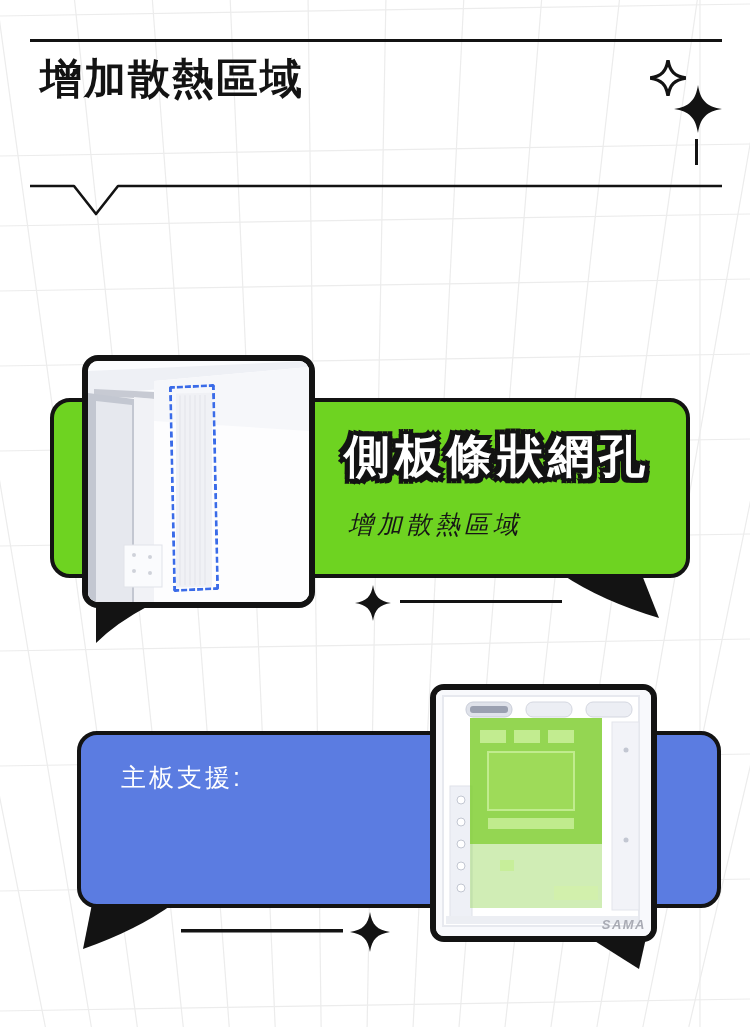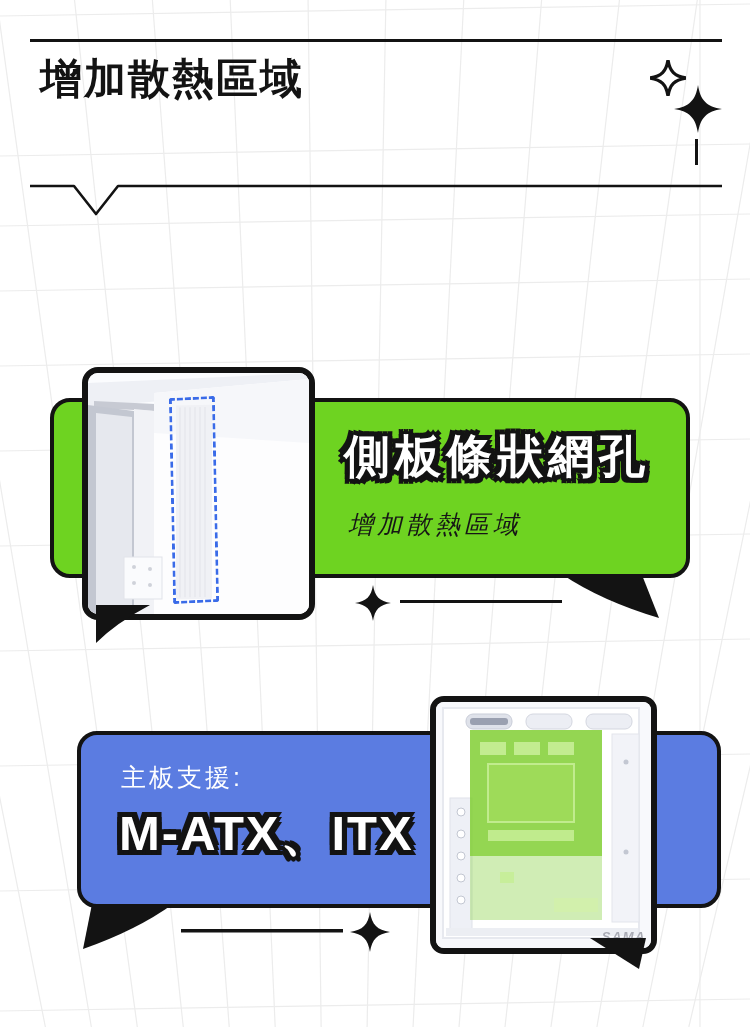--- a/index.html
+++ b/index.html
@@ -35,21 +35,21 @@
       -5px  0  0 var(--ink), 5px  0  0 var(--ink),
       -5px  5px 0 var(--ink), 0  5px 0 var(--ink), 5px 5px 0 var(--ink),
       -3px -3px 0 var(--ink), 3px -3px 0 var(--ink),
       -3px  3px 0 var(--ink), 3px  3px 0 var(--ink);
   }
   .mesh-heading{position:absolute;left:290px;top:24px;font-size:46px;font-weight:700;letter-spacing:5px;white-space:nowrap;}
   .mesh-sub{position:absolute;left:294px;top:106px;font-size:25px;font-weight:500;letter-spacing:4px;color:#161616;font-style:italic;}
   .mobo-label{position:absolute;left:40px;top:26px;font-size:25px;font-weight:500;letter-spacing:3px;color:#fff;}
   .mobo-value{position:absolute;left:38px;top:66px;font-size:49px;font-weight:800;letter-spacing:2px;white-space:nowrap;}
   
-  .photo{position:absolute;z-index:4;border:6px solid var(--ink);background:#fff;overflow:hidden;margin-top:12px;}
+  .photo{position:absolute;z-index:4;border:6px solid var(--ink);background:#fff;overflow:hidden;}
   .photo1{left:82px;top:355px;width:233px;height:253px;border-radius:16px;}
   .photo2{left:430px;top:684px;width:227px;height:258px;border-radius:14px;}
   .photo svg{display:block;width:100%;height:100%;}
   .p1-dash{
     position:absolute;left:83px;top:24px;width:46px;height:206px;
     border:3px dashed var(--dash);border-radius:3px;
     transform:rotate(-1.2deg) skewY(-1.5deg);
   }
   .wm{
     position:absolute;right:5px;bottom:4px;font-size:13px;font-weight:700;
@@ -123,21 +123,20 @@
     <circle cx="46" cy="194" r="2" fill="#cfd2da"></circle>
       <circle cx="62" cy="196" r="2" fill="#cfd2da"></circle>
     <circle cx="46" cy="210" r="2" fill="#cfd2da"></circle>
       <circle cx="62" cy="212" r="2" fill="#cfd2da"></circle>
   </svg>
   <div class="p1-dash"></div>
 </div>
 
 <div class="panel panel-blue">
   <p class="mobo-label">主板支援:</p>
-  <h2 class="mobo-value stroke-text">M-ATX、ITX</h2>
 </div>
 
 <div class="photo photo2">
   <svg viewBox="0 0 215 246" preserveAspectRatio="none">
     <rect x="0" y="0" width="215" height="246" fill="#f8f9fc"></rect>
     <rect x="7" y="6" width="196" height="230" fill="#ffffff" stroke="#e7e9ef" stroke-width="2"></rect>
     <rect x="30" y="12" width="46" height="15" rx="7" fill="#dfe2ea" stroke="#c9cdd8"></rect>
     <rect x="34" y="16" width="38" height="7" rx="3" fill="#9aa0b0"></rect>
     <rect x="90" y="12" width="46" height="15" rx="7" fill="#eceef4" stroke="#d4d7e0"></rect>
     <rect x="150" y="12" width="46" height="15" rx="7" fill="#eceef4" stroke="#d4d7e0"></rect>

